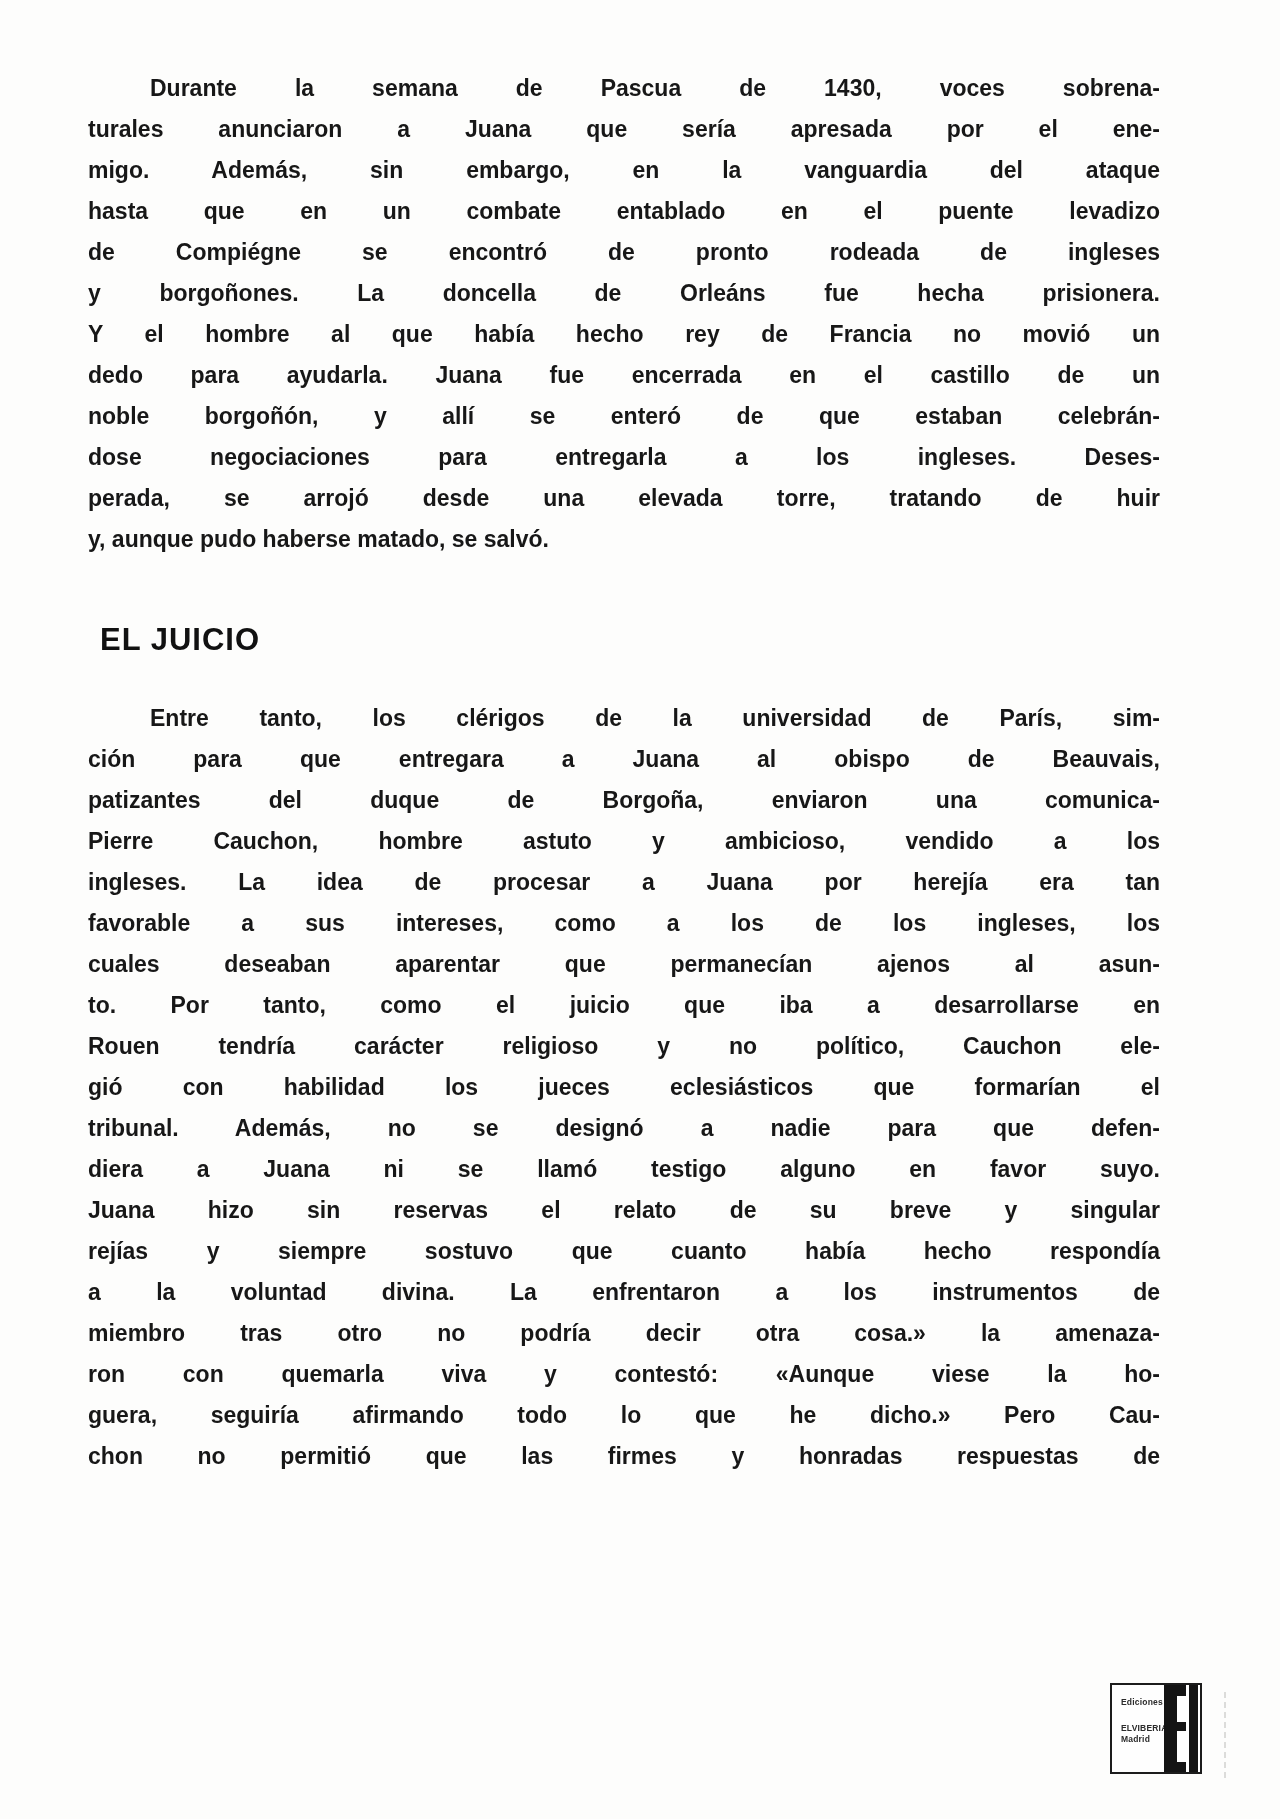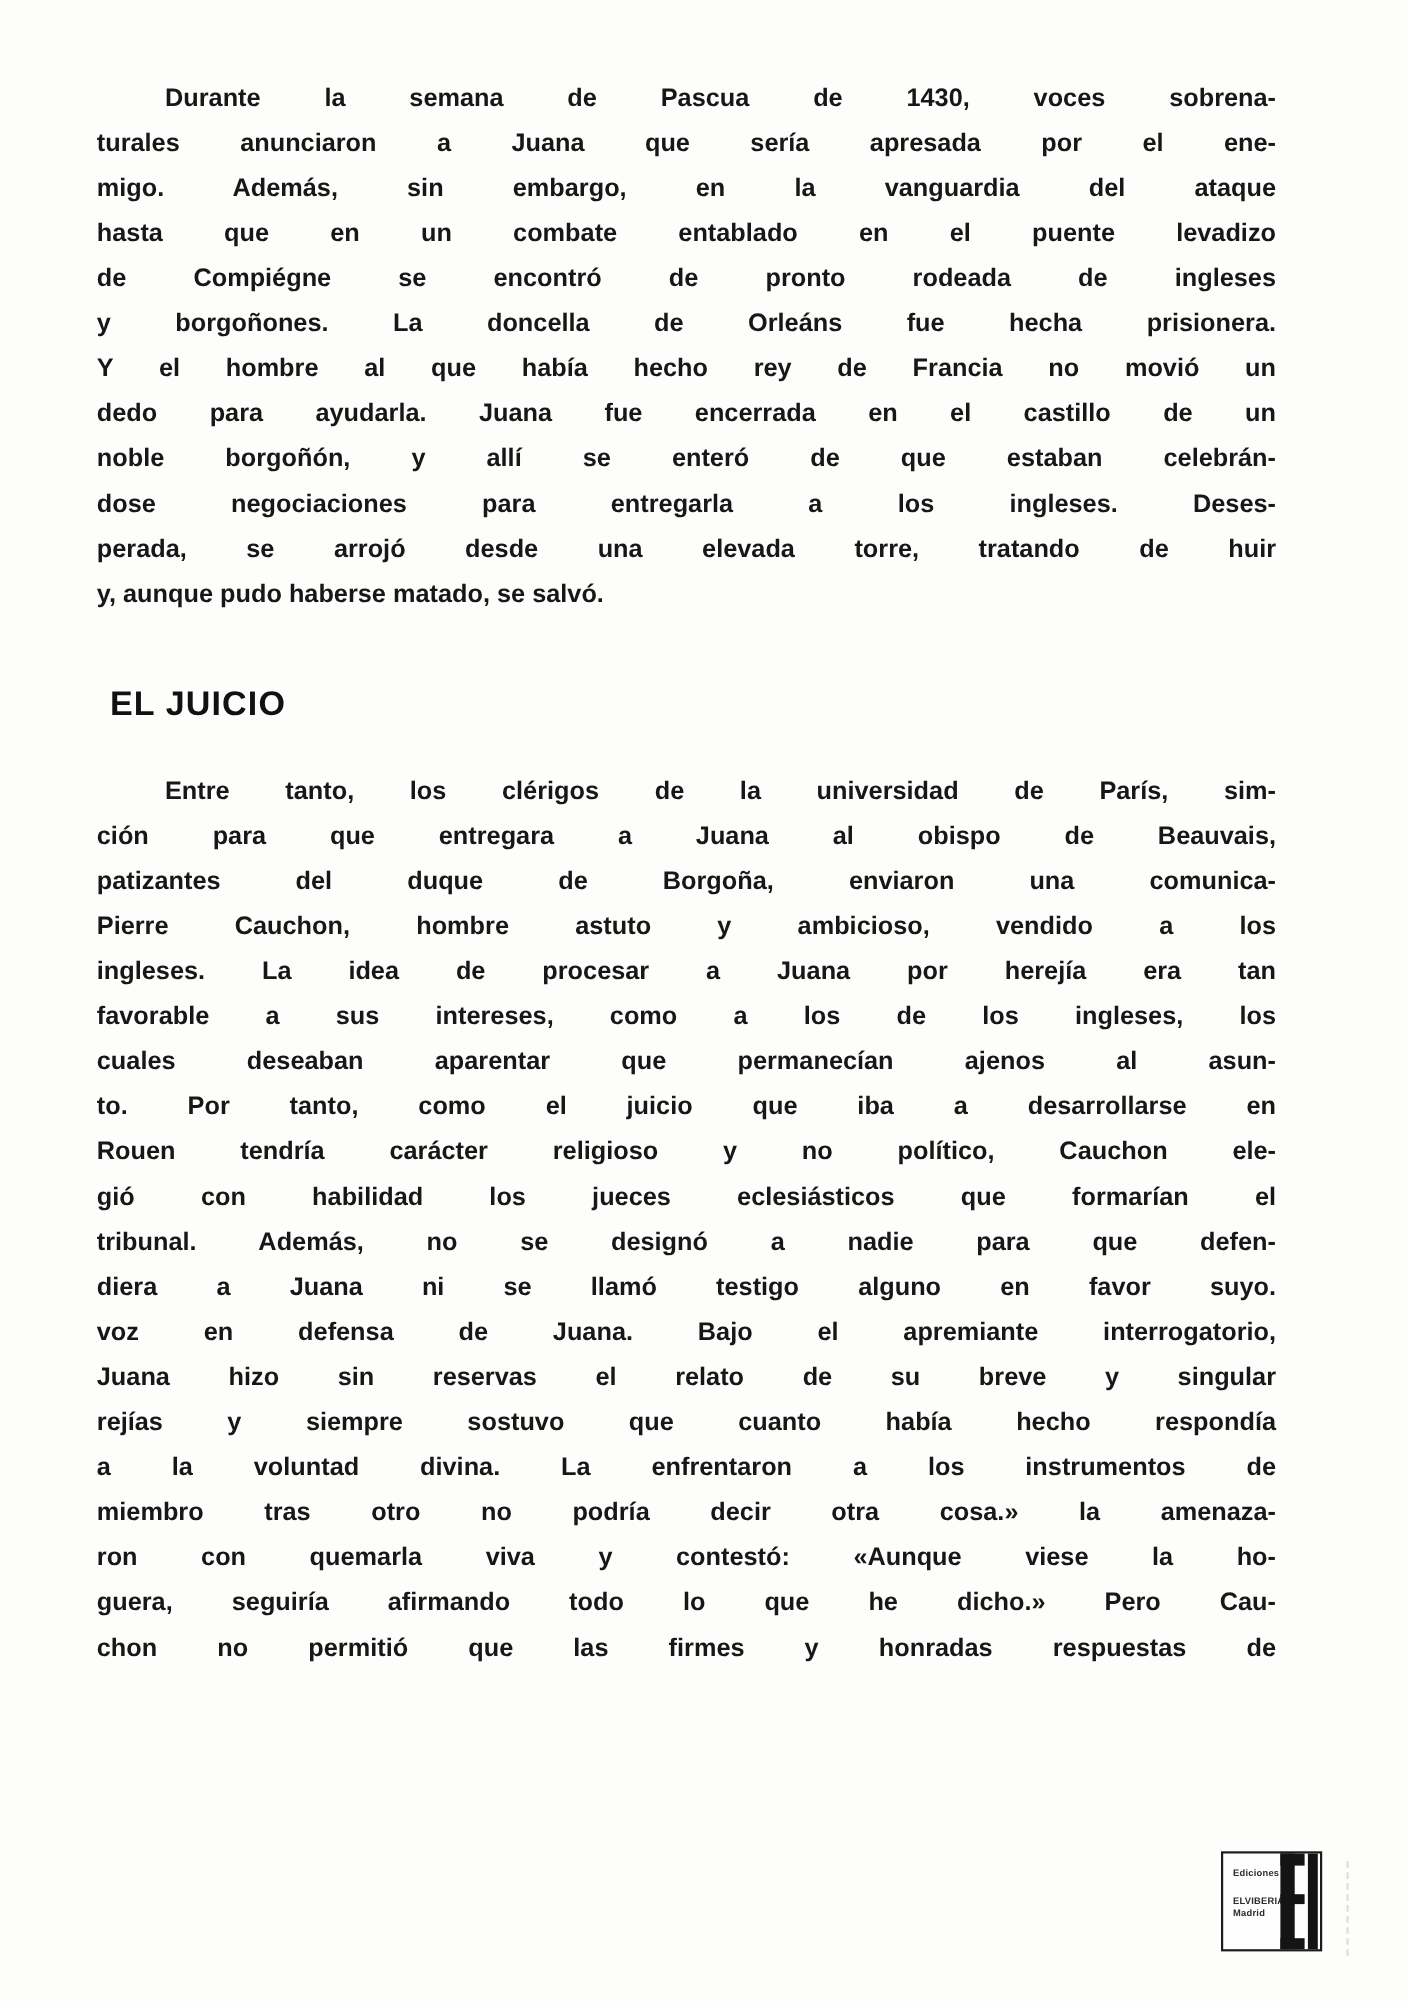--- a/index.html
+++ b/index.html
@@ -130,21 +130,20 @@
     <div class="line">patizantes del duque de Borgoña, enviaron una comunica-</div>
     <div class="line">Pierre Cauchon, hombre astuto y ambicioso, vendido a los</div>
     <div class="line">ingleses. La idea de procesar a Juana por herejía era tan</div>
     <div class="line">favorable a sus intereses, como a los de los ingleses, los</div>
     <div class="line">cuales deseaban aparentar que permanecían ajenos al asun-</div>
     <div class="line">to. Por tanto, como el juicio que iba a desarrollarse en</div>
     <div class="line">Rouen tendría carácter religioso y no político, Cauchon ele-</div>
     <div class="line">gió con habilidad los jueces eclesiásticos que formarían el</div>
     <div class="line">tribunal. Además, no se designó a nadie para que defen-</div>
     <div class="line">diera a Juana ni se llamó testigo alguno en favor suyo.</div>
-    <div class="line">voz en defensa de Juana. Bajo el apremiante interrogatorio,</div>
     <div class="line">Juana hizo sin reservas el relato de su breve y singular</div>
     <div class="line">rejías y siempre sostuvo que cuanto había hecho respondía</div>
     <div class="line">a la voluntad divina. La enfrentaron a los instrumentos de</div>
     <div class="line">miembro tras otro no podría decir otra cosa.» la amenaza-</div>
     <div class="line">ron con quemarla viva y contestó: «Aunque viese la ho-</div>
     <div class="line">guera, seguiría afirmando todo lo que he dicho.» Pero Cau-</div>
     <div class="line">chon no permitió que las firmes y honradas respuestas de</div>
   </section>
 
   <div class="page-number">124</div>

